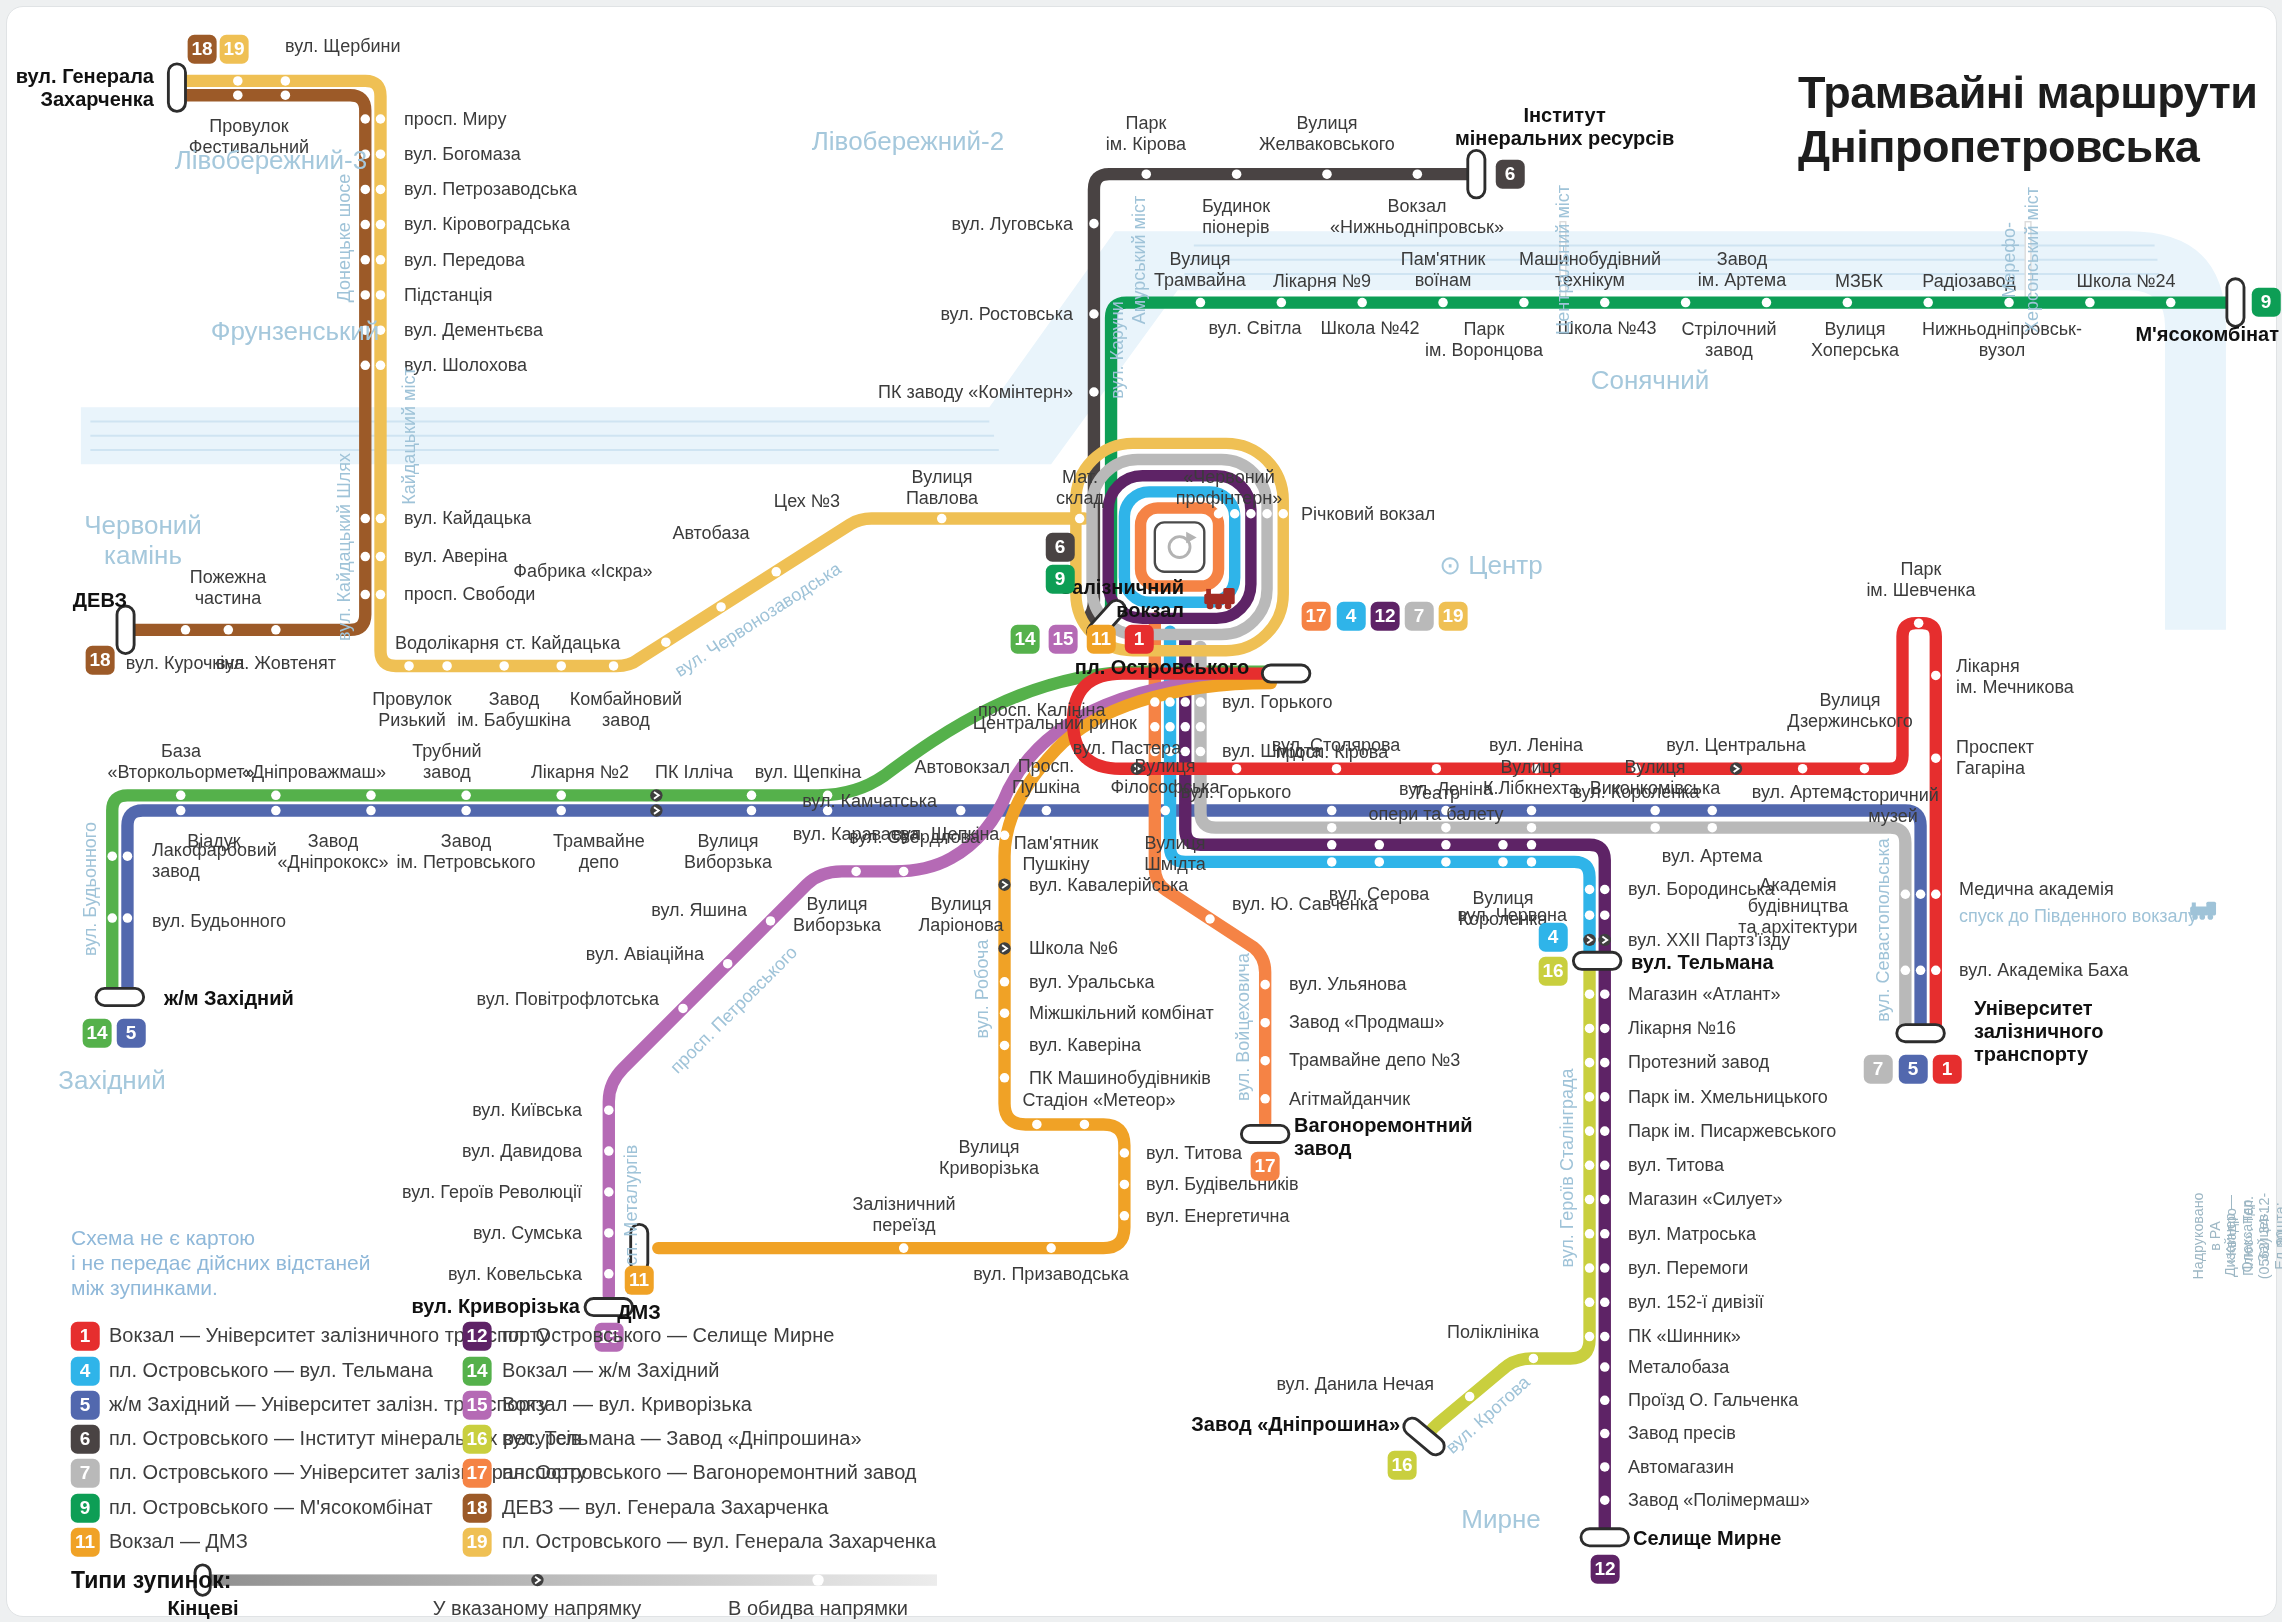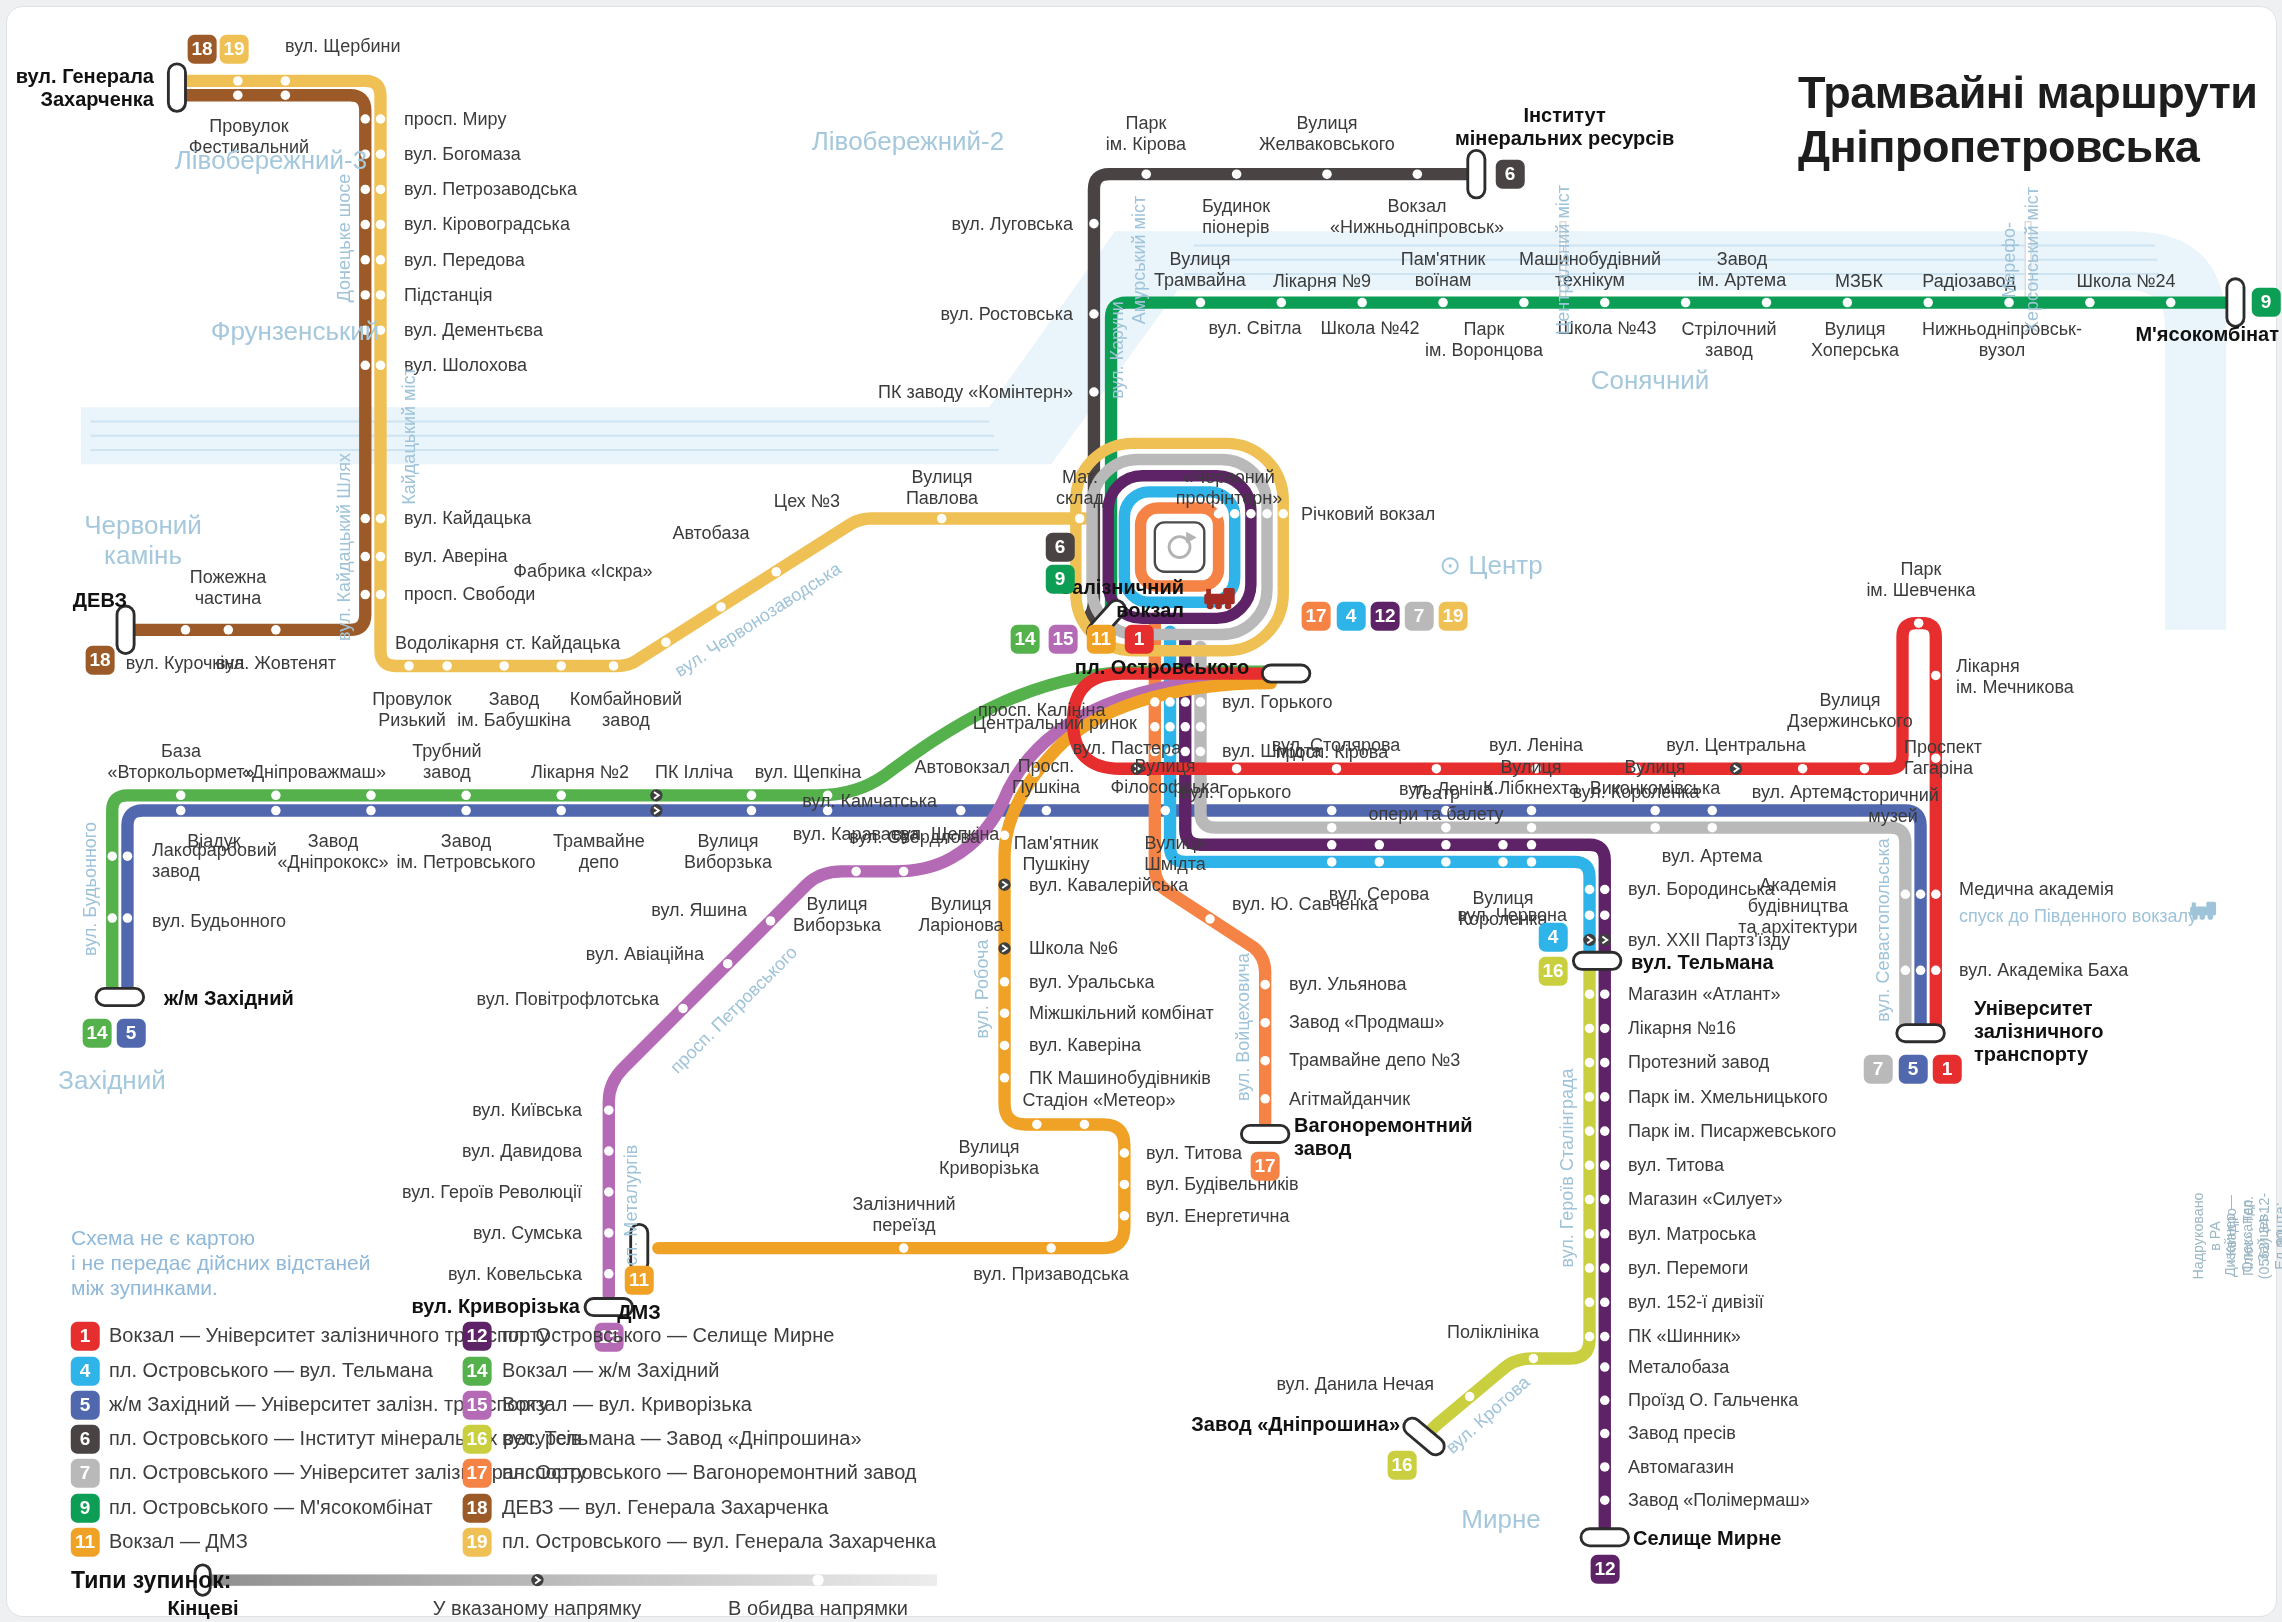--- a/index.html
+++ b/index.html
@@ -445,21 +445,21 @@
     <div class="lbl st" style="left: 1736px; top: 745px; text-align: center; transform: translate(-50%, -50%);">вул. Центральна</div>
     <div class="lbl st" style="left: 1802px; top: 792px; text-align: center; transform: translate(-50%, -50%);">вул. Артема</div>
     <div class="lbl st" style="left: 1850px; top: 711px; text-align: center; transform: translate(-50%, -50%);">Вулиця
 Дзержинського</div>
     <div class="lbl st" style="left: 1893px; top: 806px; text-align: center; transform: translate(-50%, -50%);">Історичний
 музей</div>
     <div class="lbl st" style="left: 1921px; top: 580px; text-align: center; transform: translate(-50%, -50%);">Парк
 ім. Шевченка</div>
     <div class="lbl st" style="left: 1956px; top: 677px; text-align: left; transform: translate(0%, -50%);">Лікарня
 ім. Мечникова</div>
-    <div class="lbl st" style="left: 1904px; top: 758px; text-align: left; transform: translate(0%, -50%);">Проспект
+    <div class="lbl st" style="left: 1956px; top: 758px; text-align: left; transform: translate(0%, -50%);">Проспект
 Гагаріна</div>
     <div class="lbl st" style="left: 937px; top: 801px; text-align: right; transform: translate(-100%, -50%);">вул. Камчатська</div>
     <div class="lbl st" style="left: 1046px; top: 777px; text-align: center; transform: translate(-50%, -50%);">Просп.
 Пушкіна</div>
     <div class="lbl st" style="left: 1165px; top: 777px; text-align: center; transform: translate(-50%, -50%);">Вулиця
 Філософська</div>
     <div class="lbl st" style="left: 1056px; top: 854px; text-align: center; transform: translate(-50%, -50%);">Пам'ятник
 Пушкіну</div>
     <div class="lbl st" style="left: 1175px; top: 854px; text-align: center; transform: translate(-50%, -50%);">Вулиця
 Шмідта</div>

